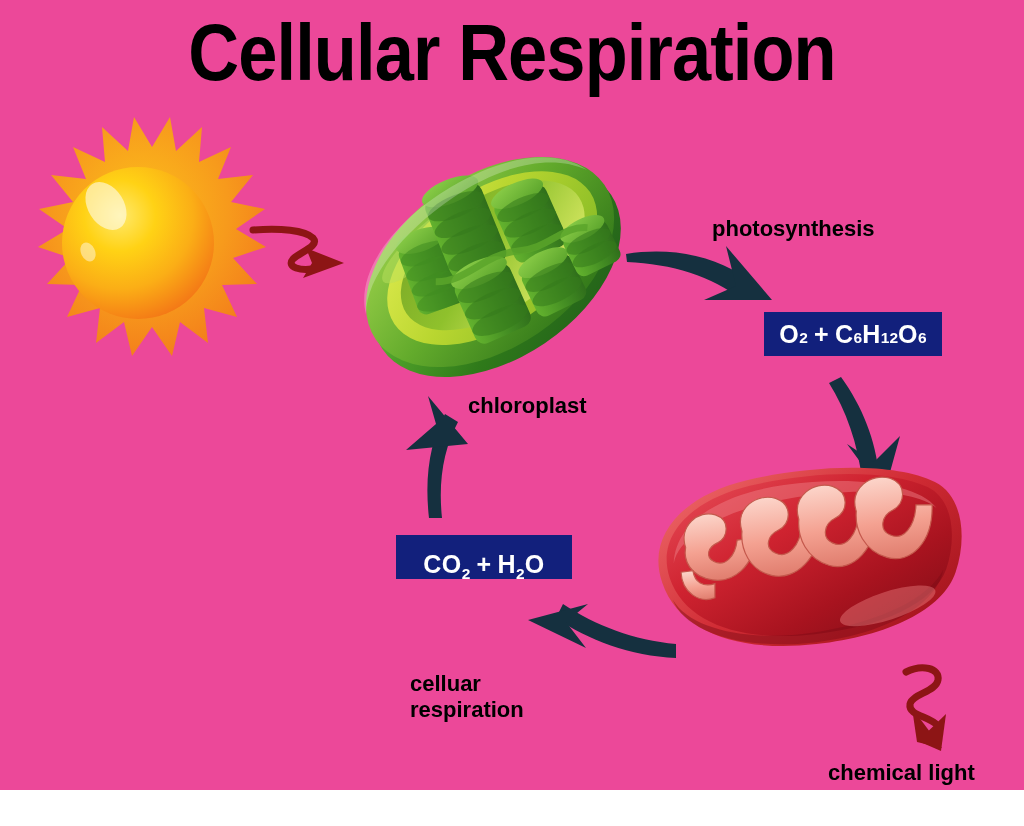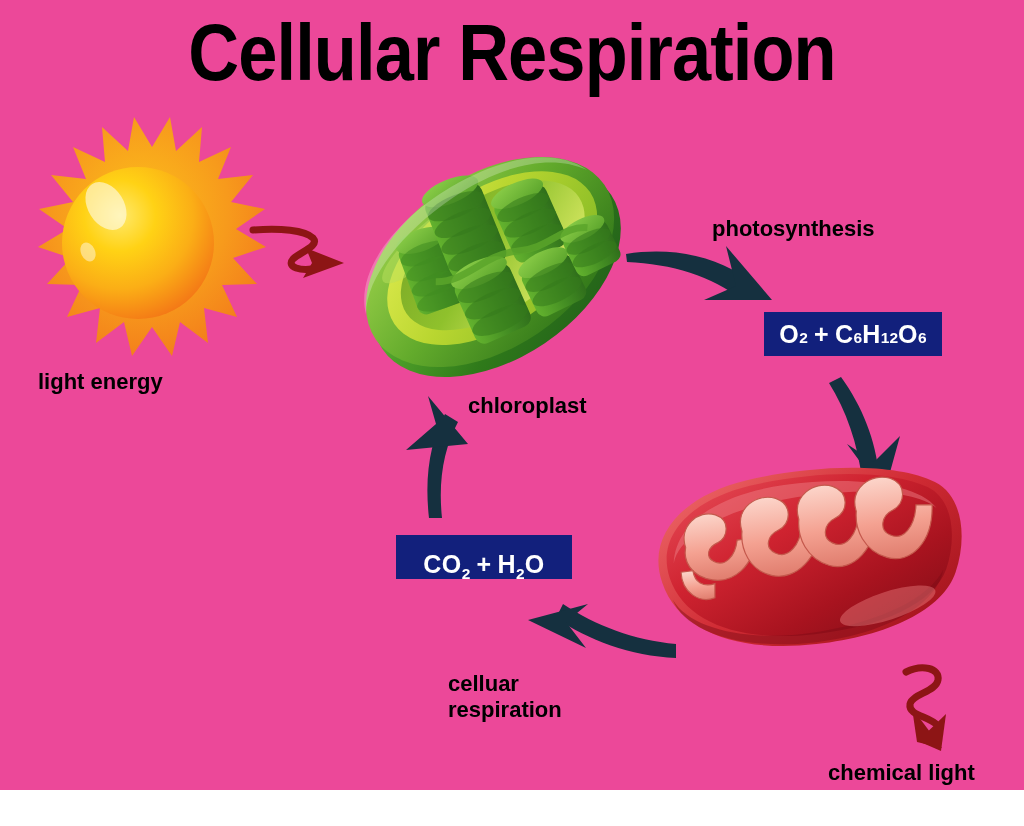--- a/index.html
+++ b/index.html
@@ -282,26 +282,25 @@
 
   <div class="formula-box" style="left:396px; top:535px; width:176px; height:44px;align-items:flex-end;">
     <span>CO</span>
       <sub>2</sub>
       <span class="op">+</span>
       <span>H</span>
       <sub>2</sub>
       <span>O</span>
   </div>
 
-  <div class="label" style="left:38px; top:369px; width:200px;">light energy</div>
 
   <div class="label" style="left:468px; top:393px; width:200px;">chloroplast</div>
 
   <div class="label" style="left:712px; top:216px; width:208px;">photosynthesis</div>
 
 
-  <div class="label" style="left:448px; top:671px; width:232px;">celluar
+  <div class="label" style="left:410px; top:671px; width:232px;">celluar
 respiration</div>
 
   <div class="label" style="left:828px; top:760px; width:192px;">chemical light
 (ATP)</div>
 
 </div>
 
 </body></html>

